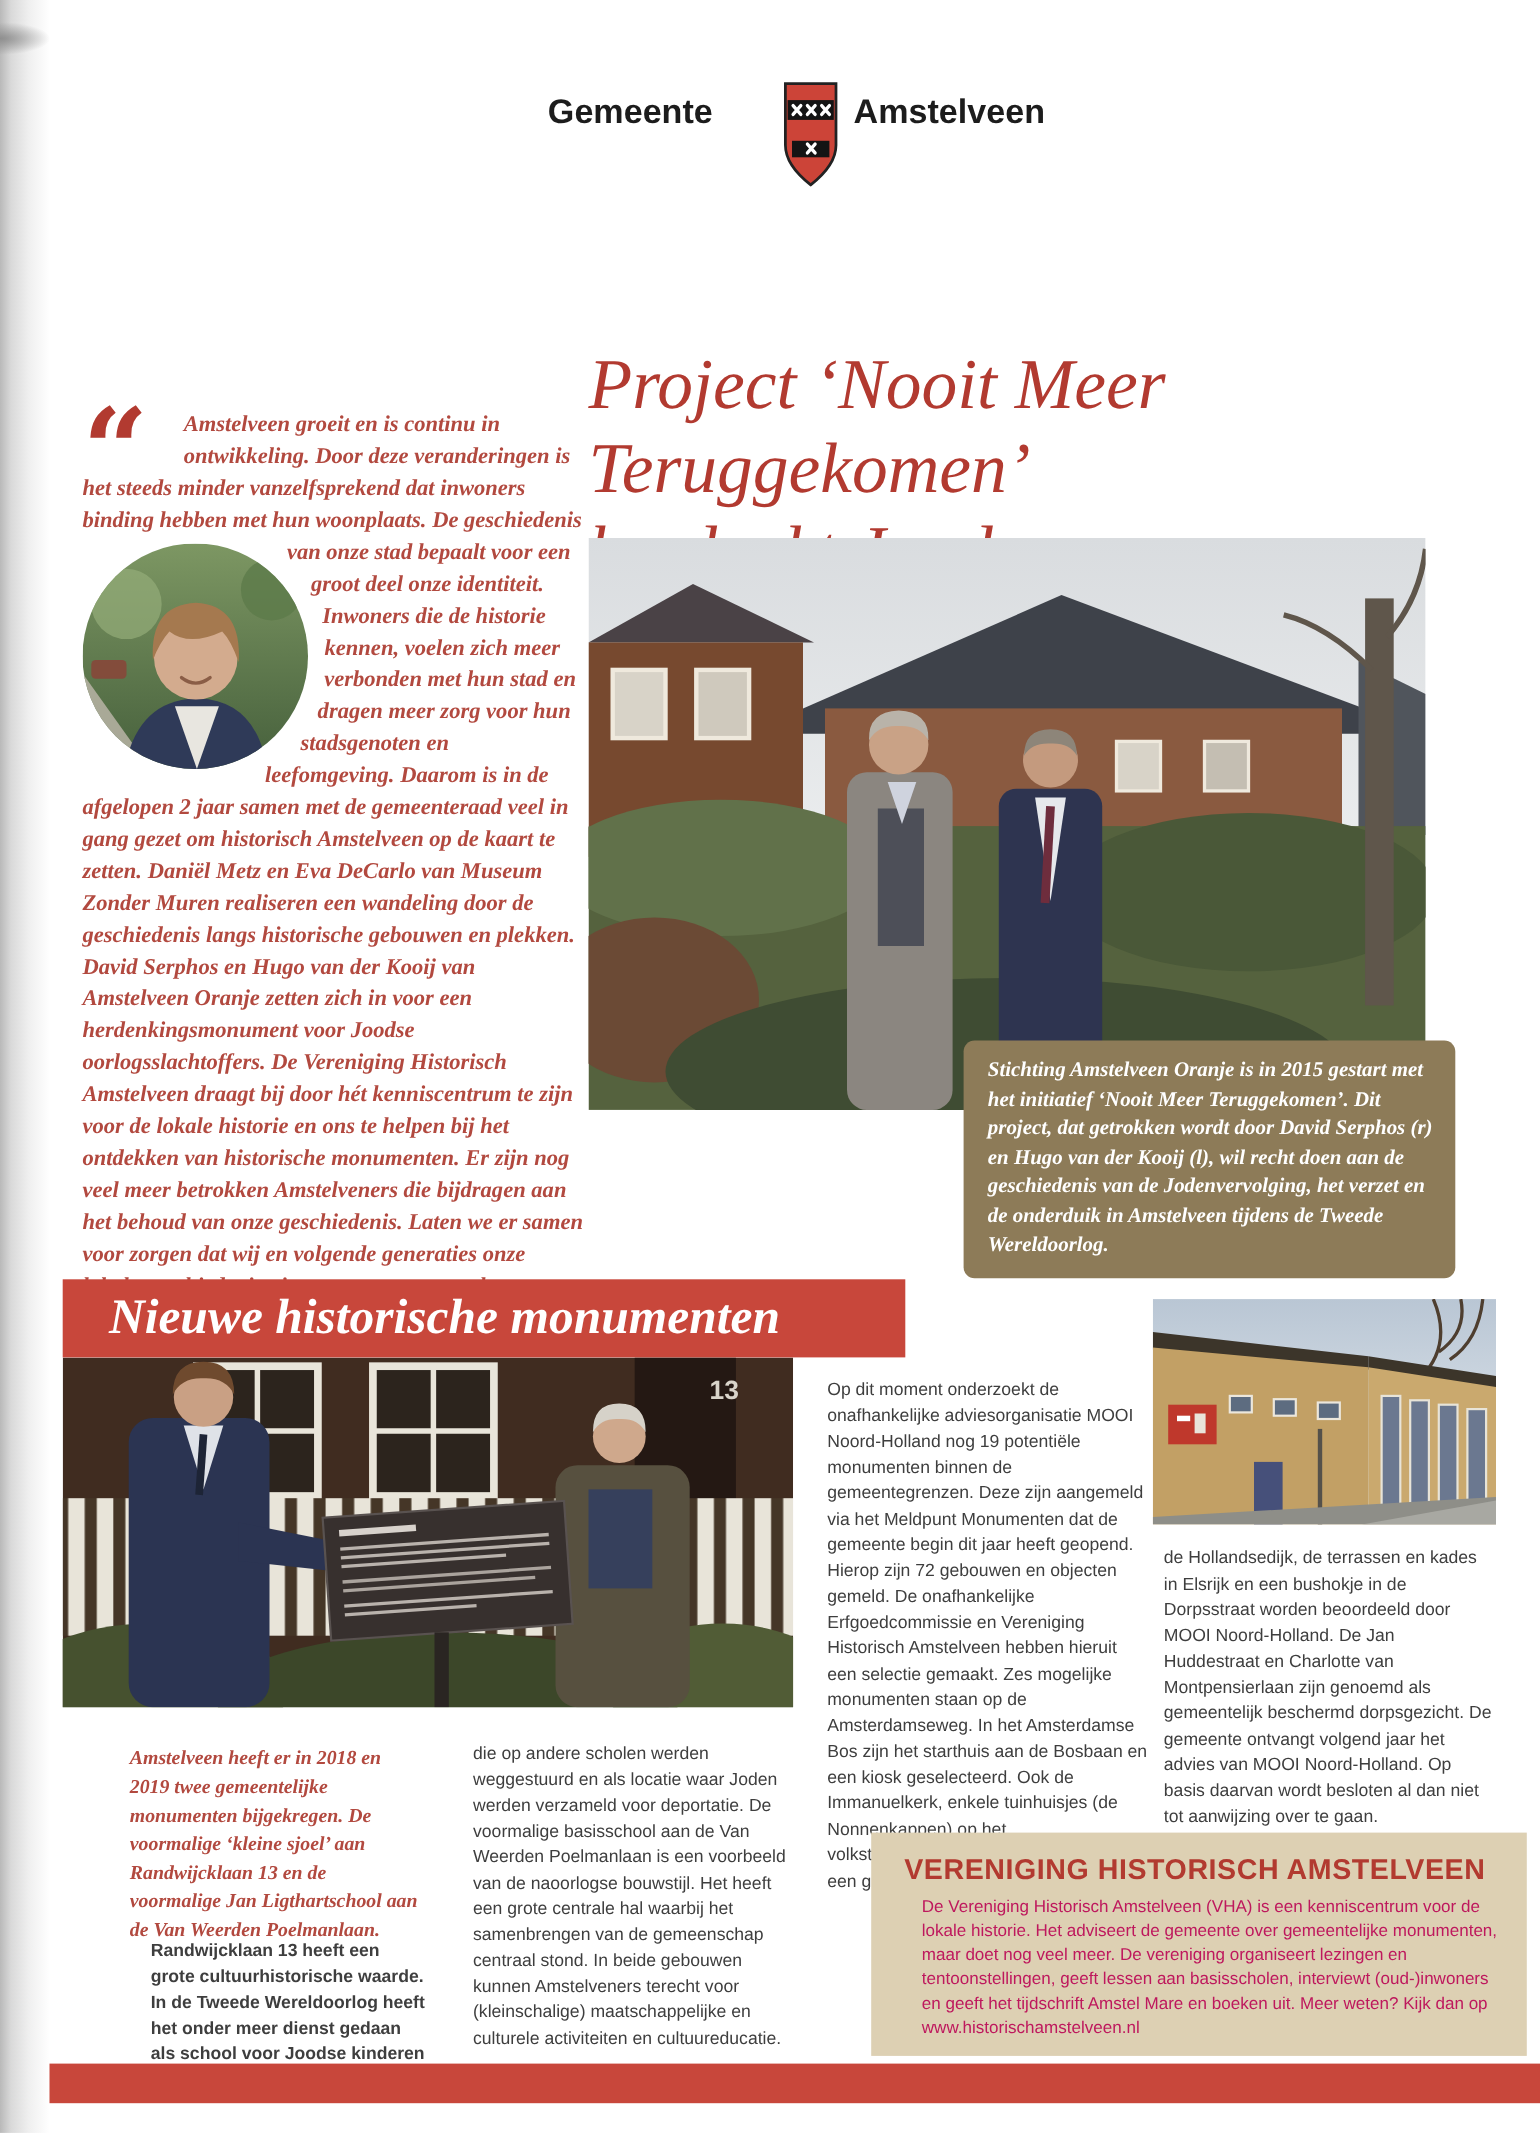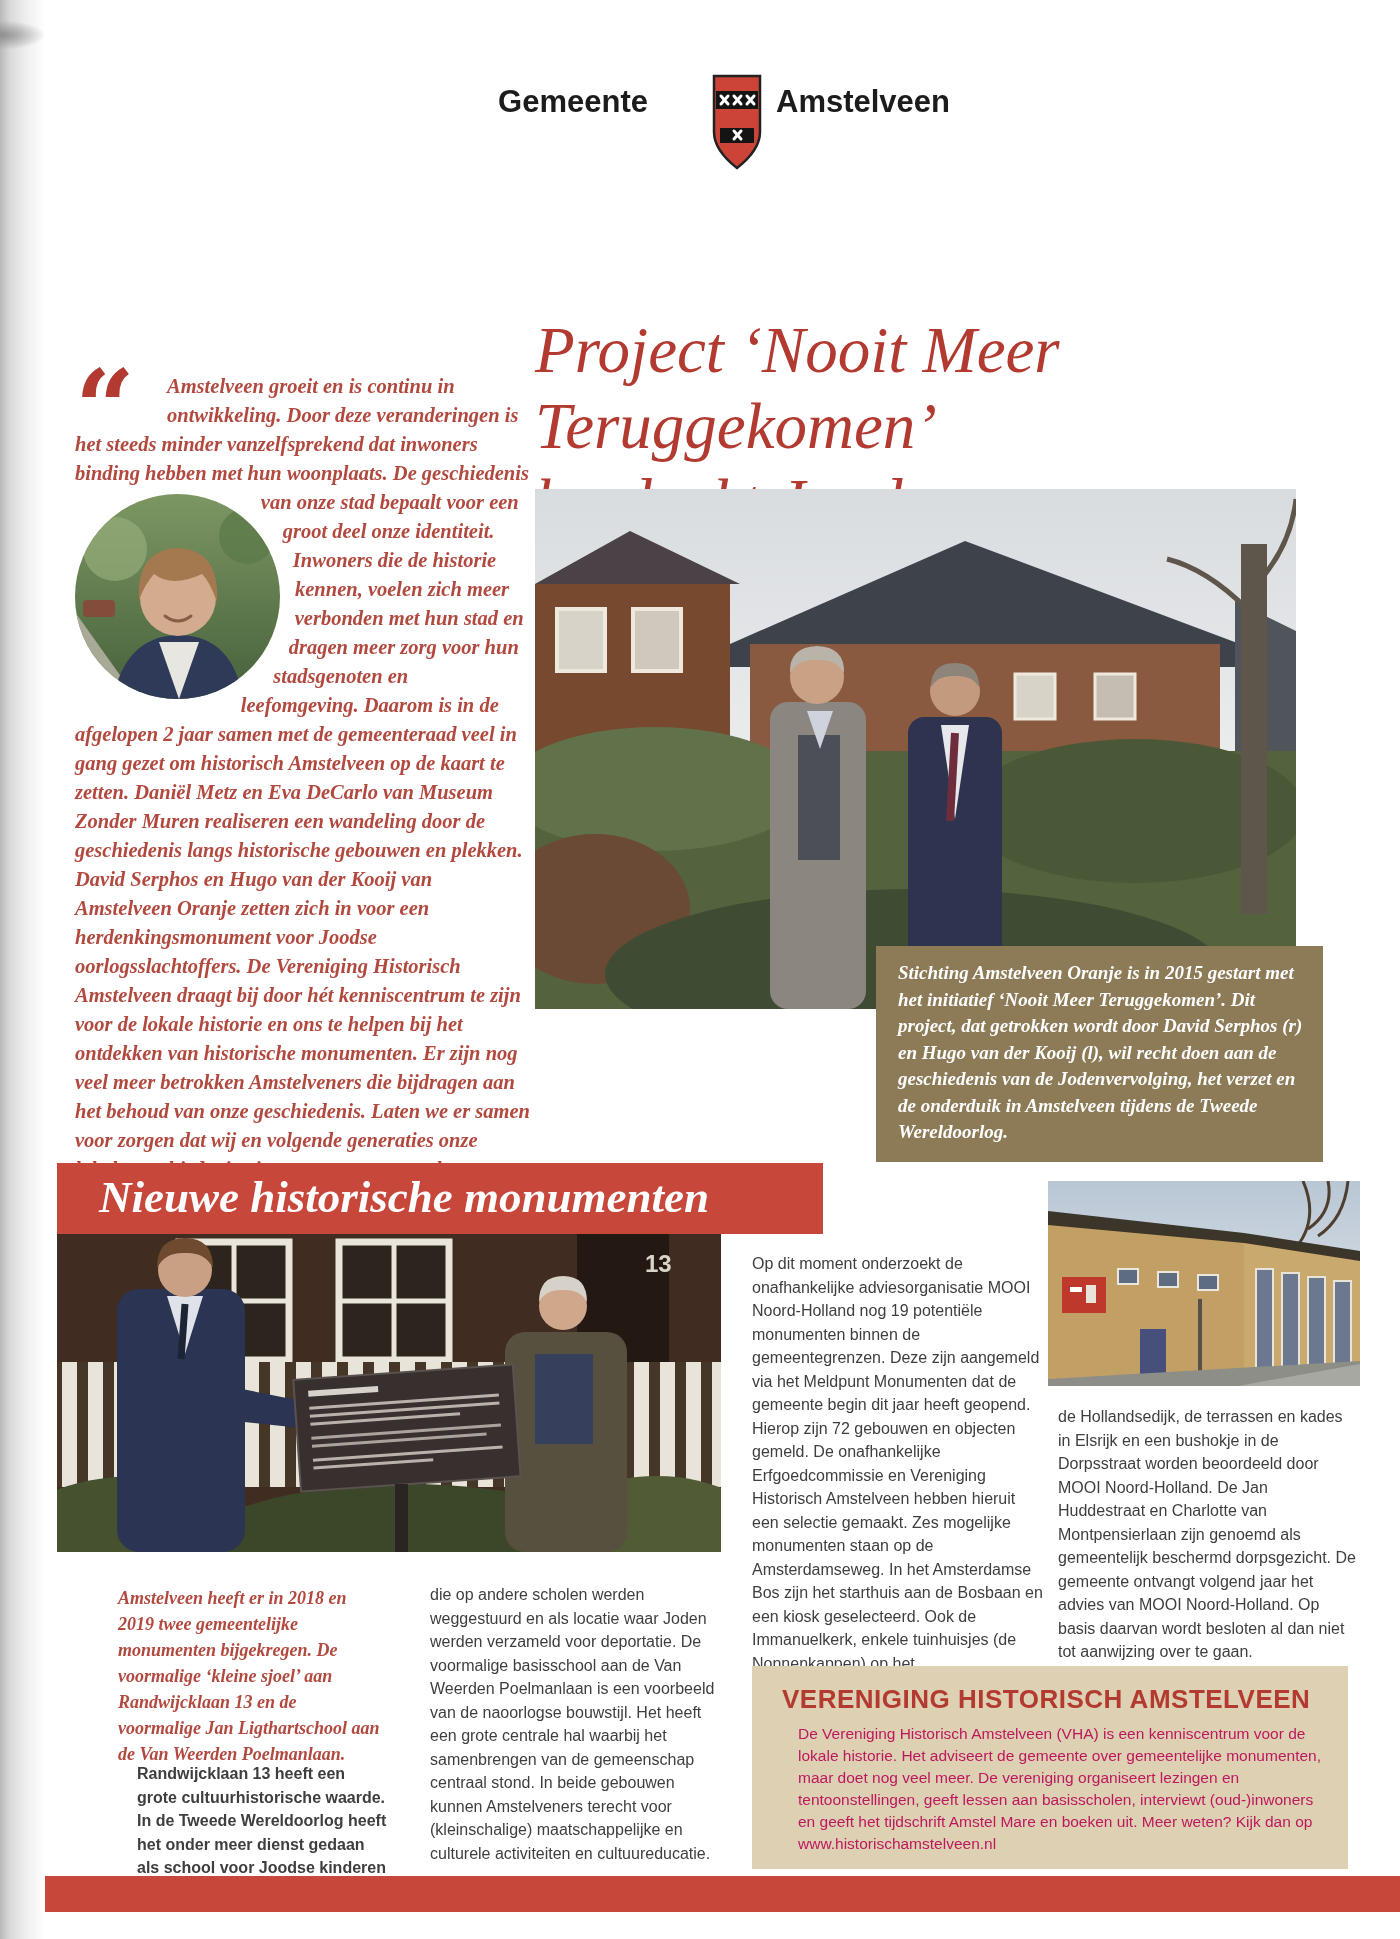--- a/index.html
+++ b/index.html
@@ -38,42 +38,42 @@
   .portrait svg{display:block;}
   .qclose{display:inline-block;font-family:"DejaVu Serif",serif;font-style:normal;font-weight:700;
         font-size:92px;line-height:0;vertical-align:-0.45em;margin-left:10px;color:var(--title_red);}
 
   
   .project-title{position:absolute;left:535px;top:312px;width:615px;margin:0;
         font-family:"Liberation Serif",serif;font-style:italic;font-weight:400;
         font-size:65px;line-height:1.17;color:var(--title_red);}
   .project-photo{position:absolute;left:535px;top:489px;z-index:1;}
   .caption-box{position:absolute;left:876px;top:946px;width:447px;min-height:180px;z-index:2;
-        background:var(--caption_bg);box-sizing:border-box;padding:14px 20px 16px 22px;}
+        background:var(--caption_bg);box-sizing:border-box;padding:14px 20px 16px 22px;border-radius:10px;}
   .caption-box p{margin:0;font-family:"Liberation Serif",serif;font-style:italic;font-weight:700;
         font-size:19px;line-height:26.5px;color:#fff;}
 
   
   .mon-banner{position:absolute;left:57px;top:1163px;width:766px;height:71px;
         background:var(--banner_red);z-index:2;}
   .mon-banner span{display:block;padding-left:42px;line-height:68px;color:#fff;
         font-family:"Liberation Serif",serif;font-style:italic;font-weight:700;font-size:45px;}
   .ceremony-photo{position:absolute;left:57px;top:1234px;z-index:1;}
   .mon-intro{position:absolute;left:118px;top:1585px;width:265px;margin:0;
         font-family:"Liberation Serif",serif;font-style:italic;font-weight:700;
         font-size:18px;line-height:26px;color:var(--text_red);}
   .bodycol{position:absolute;margin:0;font-size:16px;line-height:23.5px;color:var(--body_text);}
   .col1{left:137px;top:1762px;width:250px;font-weight:bold;}
   .col2{left:430px;top:1583px;width:288px;}
   .col3{left:752px;top:1252px;width:292px;}
   .col4{left:1058px;top:1405px;width:300px;}
   .school-photo{position:absolute;left:1048px;top:1181px;z-index:1;}
 
   
-  .vha{position:absolute;left:752px;top:1666px;width:596px;min-height:168px;
+  .vha{position:absolute;left:792px;top:1666px;width:596px;min-height:168px;
         background:var(--infobox_bg);box-sizing:border-box;padding:18px 26px 14px 30px;z-index:2;}
   .vha h3{margin:0;color:var(--title_red);font-size:26px;font-weight:700;letter-spacing:.5px;}
   .vha p{margin:8px 0 0 16px;font-size:15.5px;line-height:22px;color:#be185d;}
 
   .footer-bar{position:absolute;left:45px;top:1876px;width:1355px;height:36px;
         background:var(--banner_red);z-index:3;}
 </style>
 </head>
 <body>
 

